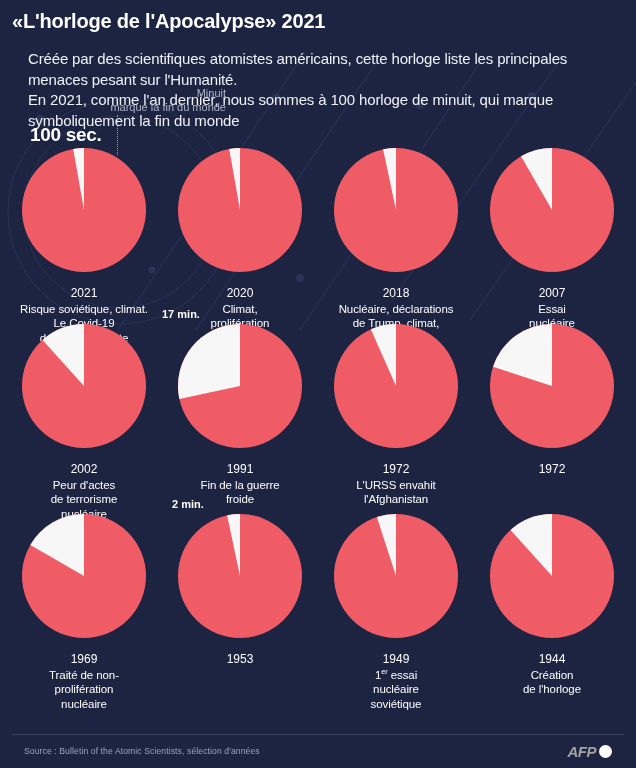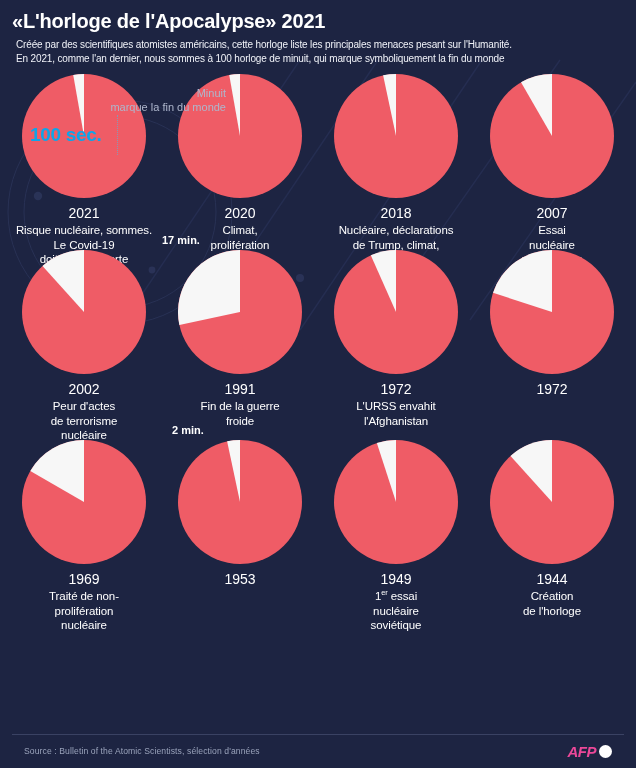--- a/index.html
+++ b/index.html
@@ -17,48 +17,48 @@
   
   .bg-deco{position:absolute;inset:0;pointer-events:none;z-index:0;}
 
   
   .header{position:relative;z-index:2;padding:10px 12px 0 12px;}
   .title{
     font-size:20px;font-weight:bold;letter-spacing:-0.2px;
     line-height:1.15;margin:0 0 5px 0;color:#ffffff;
   }
   .subtitle{
-    font-size:10px;line-height:1.38;margin:4px;color:#f0f2f8;
+    font-size:15px;line-height:1.38;margin:16px;color:#f0f2f8;
     letter-spacing:-0.15px;
   }
 
   
   .callout-minuit{
     position:absolute;z-index:3;left:36px;top:86px;width:190px;
     text-align:right;color:#aeb6cc;font-size:11px;line-height:1.28;
   }
   .callout-minuit .l1{display:block;}
   .callout-minuit .l2{display:block;}
   .callout-100{
     position:absolute;z-index:3;left:30px;top:124px;
-    font-size:19px;font-weight:bold;color:#0ea5e9;letter-spacing:-0.3px;
+    font-size:19px;font-weight:bold;color:#ffffff;letter-spacing:-0.3px;
   }
   .leader{
     position:absolute;z-index:3;left:117px;top:115px;
     width:0;height:40px;border-left:1px dotted #8d96b0;
   }
 
   
   .grid{position:relative;z-index:2;margin-top:8px;}
   .row{display:flex;justify-content:space-between;padding:0 14px;}
   .cell{width:140px;position:relative;display:flex;flex-direction:column;align-items:center;}
   .pie-wrap{position:relative;width:124px;height:124px;}
   .pie{display:block;width:124px;height:124px;}
   .cell-year{
-    margin-top:7px;font-size:14px;color:#ffffff;line-height:1.25;text-align:center;
+    margin-top:14px;font-size:12px;color:#ffffff;line-height:1.25;text-align:center;
   }
   .cell-desc{
     margin-top:1px;font-size:11.5px;color:#ffffff;line-height:1.26;text-align:center;
     letter-spacing:-0.1px;
   }
   .wedge-label{
     position:absolute;z-index:4;font-size:11px;font-weight:bold;color:#ffffff;
     white-space:nowrap;
   }
 
@@ -73,21 +73,21 @@
     display:flex;align-items:center;justify-content:space-between;
     padding:0 24px;box-sizing:border-box;
   }
   .footer::before{
     content:"";position:absolute;left:12px;right:12px;top:0;height:1px;
     background:#3a4263;
   }
   .source{font-size:8.6px;color:#9aa3bb;letter-spacing:0.1px;}
   .afp{display:flex;align-items:center;gap:3px;}
   .afp-text{
-    font-size:15px;font-weight:bold;font-style:italic;color:#ec4899;letter-spacing:-0.5px;
+    font-size:15px;font-weight:bold;font-style:italic;color:#a3a3a3;letter-spacing:-0.5px;
   }
   .afp-dot{width:13px;height:13px;border-radius:50%;background:#ffffff;display:block;}
   sup{font-size:0.65em;vertical-align:super;line-height:0;}
 </style>
 </head>
 <body>
 
 <div id="root">
 
   <svg class="bg-deco" width="636" height="768" viewBox="0 0 636 768" aria-hidden="true">
@@ -133,21 +133,21 @@
   <div class="grid">
     <div class="row row1">
         <div class="cell">
           <div class="pie-wrap">
             <svg class="pie" viewBox="0 0 124 124">
               <circle cx="62" cy="62" r="62" fill="#ef5c66"></circle>
               <path d="M 62 62 L 62.00 0.00 A 62 62 0 0 0 51.23 0.94 Z" fill="#f7f7f7"></path>
             </svg>
           </div>
           <div class="cell-year">2021</div>
-          <div class="cell-desc"><span>Risque nucléaire, sommes.</span><br><span>Le Covid-19</span><br><span>doit servir d'alerte</span></div>
+          <div class="cell-desc"><span>Risque soviétique, climat.</span><br><span>Le Covid-19</span><br><span>doit servir d'alerte</span></div>
         </div>
         <div class="cell">
           <div class="pie-wrap">
             <svg class="pie" viewBox="0 0 124 124">
               <circle cx="62" cy="62" r="62" fill="#ef5c66"></circle>
               <path d="M 62 62 L 62.00 0.00 A 62 62 0 0 0 51.23 0.94 Z" fill="#f7f7f7"></path>
             </svg>
           </div>
           <div class="cell-year">2020</div>
           <div class="cell-desc"><span>Climat,</span><br><span>prolifération</span><br><span>nucléaire</span></div>

